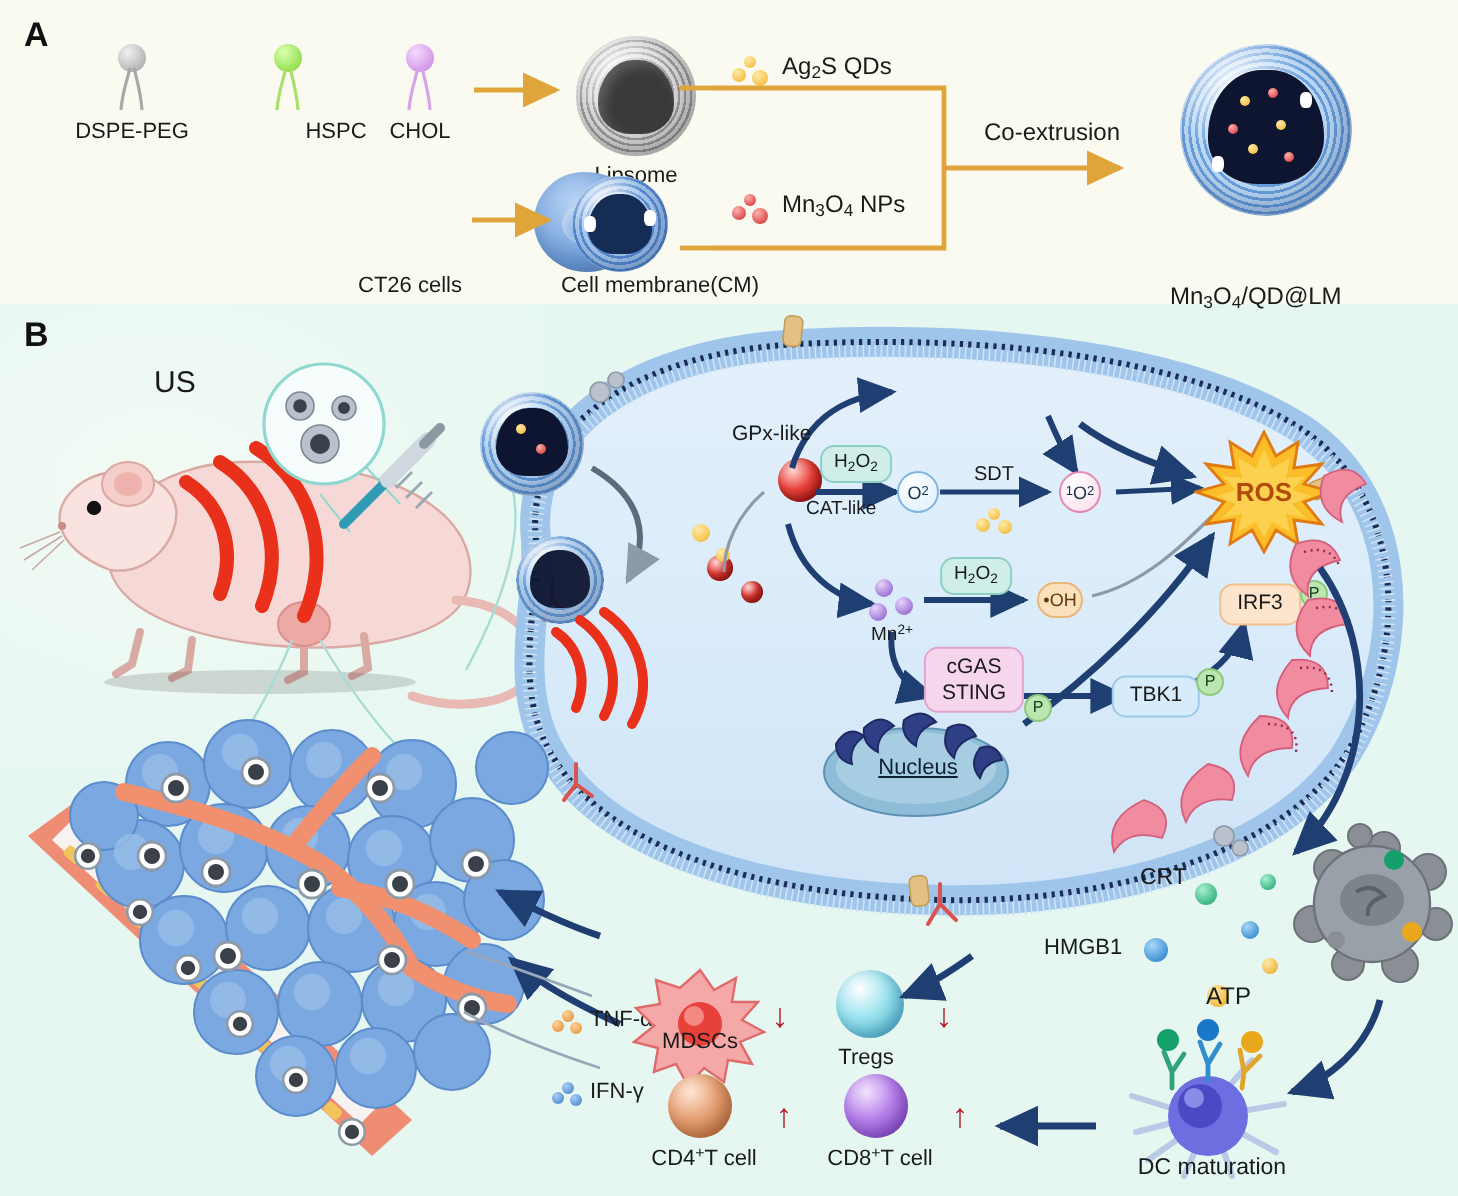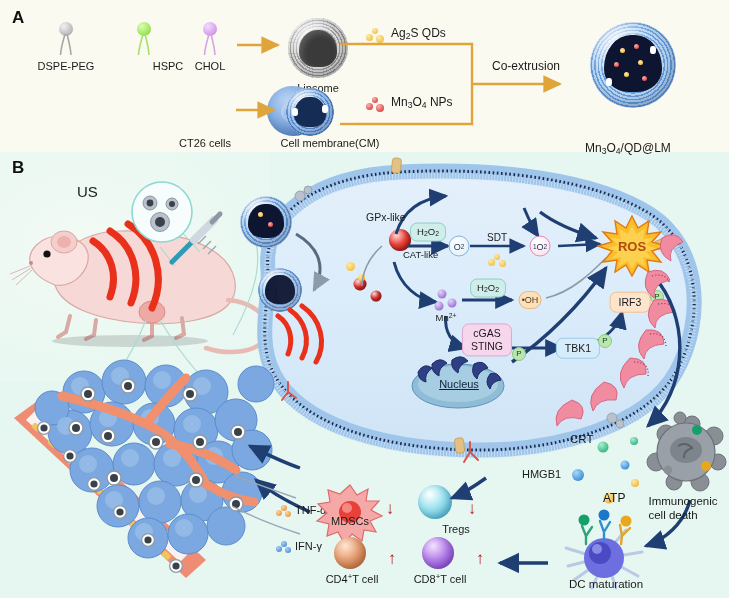--- a/index.html
+++ b/index.html
@@ -603,21 +603,21 @@
              L370 521 L376 532 L364 530 L362 541 L352 534 L344 543 L338 532
              L327 536 L329 524 L317 521 L327 513 L318 504 L330 502 L328 490
              L340 494 Z" fill="#f5a8a8" stroke="#e06a6a" stroke-width="1.2"></path>
     <circle cx="350" cy="512" r="11" fill="#e8413a"></circle>
     <circle cx="347" cy="508" r="5" fill="#f79b94" opacity=".8"></circle>
   </svg>
   <div class="lbl c" style="left:350px;top:515px;font-size:11px;">MDSCs</div>
   <div class="updown" style="left:390px;top:508px;">↓</div>
 
   <div class="icell tregC" style="left:435px;top:502px;width:34px;height:34px;"></div>
-  <div class="lbl c" style="left:456px;top:523px;font-size:11px;">Tregs</div>
+  <div class="lbl c" style="left:433px;top:523px;font-size:11px;">Tregs</div>
   <div class="updown" style="left:472px;top:508px;">↓</div>
 
   <div class="icell cd4C" style="left:350px;top:553px;width:32px;height:32px;"></div>
   <div class="lbl c" style="left:352px;top:572px;font-size:11px;">CD4<sup>+</sup>T cell</div>
   <div class="updown" style="left:392px;top:558px;">↑</div>
 
   <div class="icell cd8C" style="left:438px;top:553px;width:32px;height:32px;"></div>
   <div class="lbl c" style="left:440px;top:572px;font-size:11px;">CD8<sup>+</sup>T cell</div>
   <div class="updown" style="left:480px;top:558px;">↑</div>
 
@@ -684,24 +684,20 @@
   <div class="lbl" style="left:570px;top:433px;font-size:11.5px;">CRT</div>
 
   <div class="sdot blue" style="left:578px;top:475px;width:12px;height:12px;"></div>
   <div class="sdot blue" style="left:625px;top:465px;width:9px;height:9px;"></div>
   <div class="lbl" style="left:522px;top:468px;font-size:11px;">HMGB1</div>
 
   <div class="sdot yellow" style="left:609px;top:498px;width:11px;height:11px;"></div>
   <div class="sdot yellow" style="left:635px;top:483px;width:8px;height:8px;"></div>
   <div class="lbl" style="left:563px;top:492px;font-size:12px;margin-left:40px;">ATP</div>
 
-  <div class="lbl c" style="left:683px;top:494px;font-size:11.5px;line-height:1.25;">
-    <span>Immunogenic</span><br>
-    <span>cell death</span>
-  </div>
 
   <svg class="layer">
     <path d="M237 45 L278 45" stroke="#e0a53a" stroke-width="2.6" fill="none" marker-end="url(#orange)"></path>
     <path d="M236 110 L274 110" stroke="#e0a53a" stroke-width="2.6" fill="none" marker-end="url(#orange)"></path>
 
     <path d="M356 44 L472 44 L472 124 L356 124" stroke="#e0a53a" stroke-width="2.4" fill="none"></path>
     <path d="M472 84 L560 84" stroke="#e0a53a" stroke-width="2.6" fill="none" marker-end="url(#orange)"></path>
     <path d="M356 44 L340 44" stroke="#e0a53a" stroke-width="2.4" fill="none"></path>
     <path d="M356 124 L340 124" stroke="#e0a53a" stroke-width="2.4" fill="none"></path>
   </svg>

